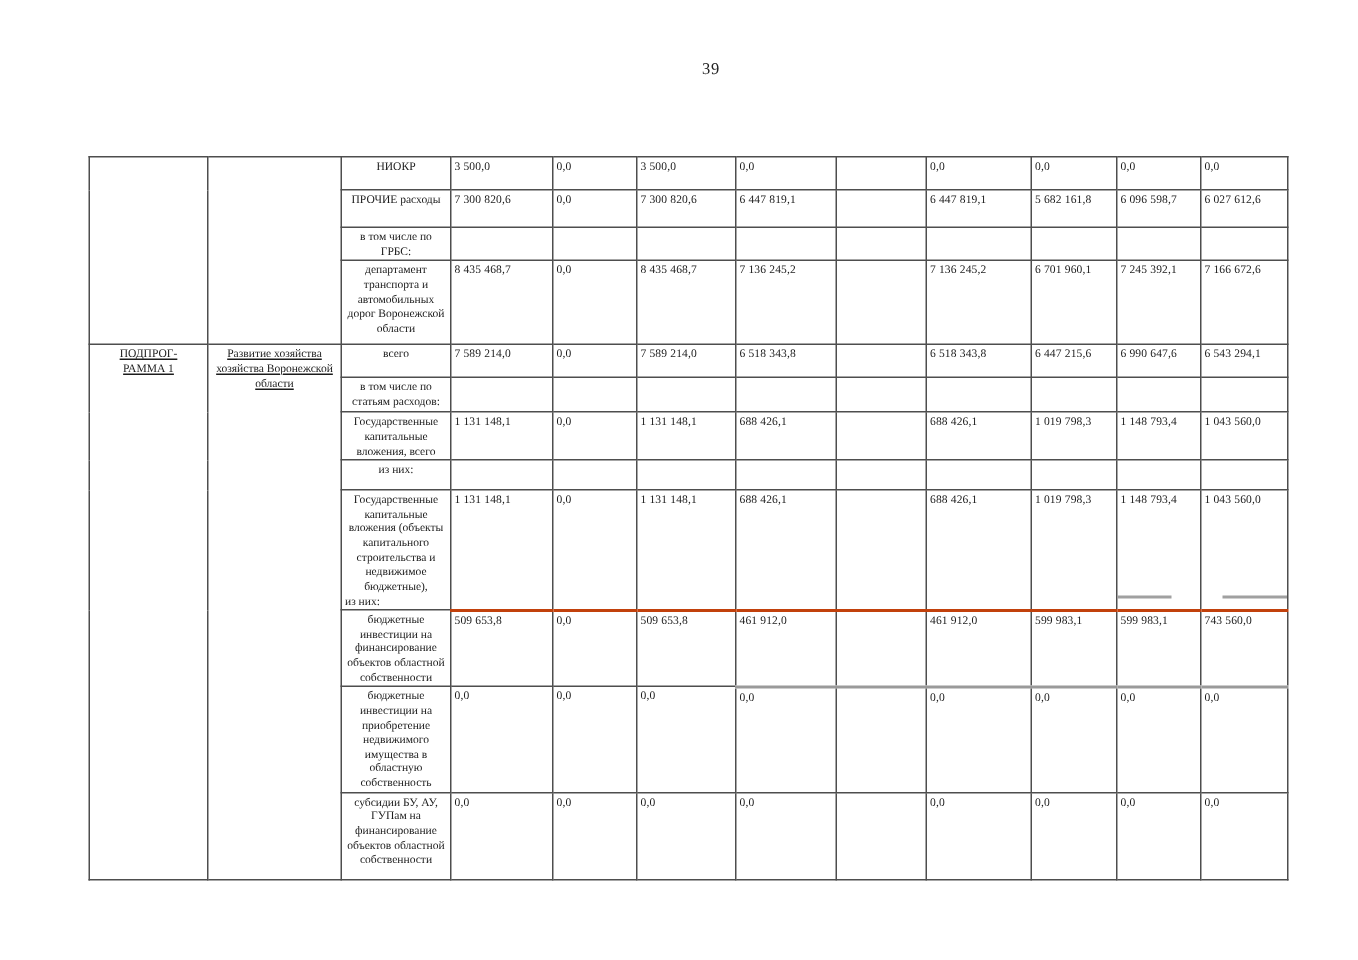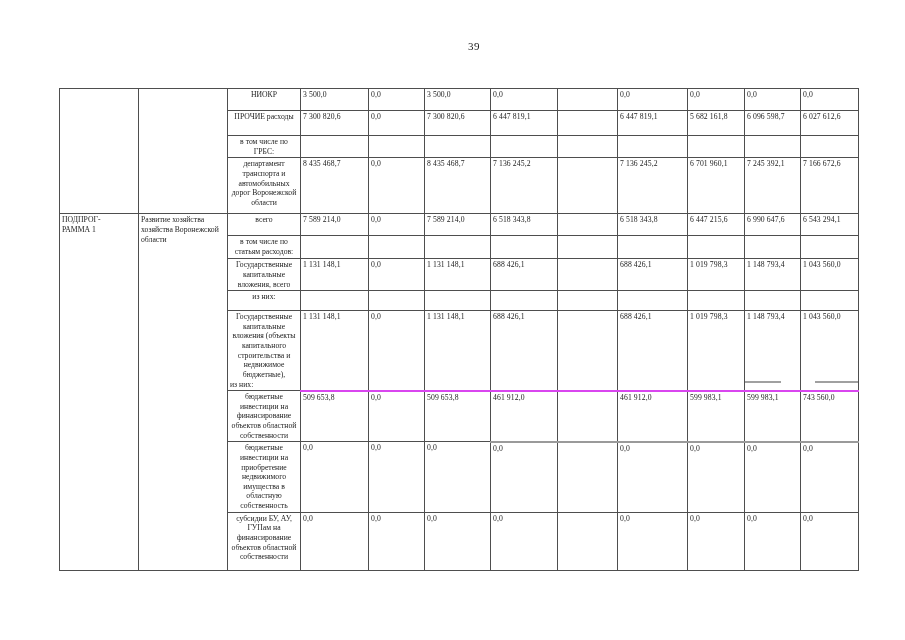--- a/index.html
+++ b/index.html
@@ -6,36 +6,36 @@
   body{
     width:905px;height:640px;background:#ffffff;position:relative;
     font-family:"Liberation Serif","DejaVu Serif",serif;color:#1c1c1c;
     overflow:hidden;
   }
   .page-number{
     position:absolute;top:40px;left:0;width:948px;text-align:center;
     font-size:11px;letter-spacing:0.5px;color:#222;
   }
   table.budget{
-    position:absolute;left:59px;top:88px;width:799px;
+    position:absolute;left:59px;top:104px;width:799px;
     border-collapse:collapse;table-layout:fixed;
   }
   table.budget td{
     border:1px solid #4e4e4e;vertical-align:top;
     font-size:7.7px;line-height:1.25;padding:1px 2px;
     overflow:hidden;word-wrap:break-word;
   }
   td.lbl{text-align:center;}
   td.lbl.la{text-align:center;}
   td.val{text-align:left;font-size:8px;padding:2px 2px 0 3px;letter-spacing:0.1px;}
-  td.prog,td.desc{text-align:left;font-size:8px;line-height:1.55;padding:2px 3px;}
+  td.prog,td.desc{text-align:center;font-size:8px;line-height:1.55;padding:2px 3px;text-decoration:underline;}
   .pre{white-space:pre-line;}
   .l2{text-align:left;}
   
-  tr.r10 td.val{border-top:2px solid #d946ef;}
+  tr.r10 td.val{border-top:2px solid #c2410c;}
   tr.r11 td.g{border-top:2px solid #9a9a9a;}
   td.seam{position:relative;}
   td.seam-l::after{
     content:"";position:absolute;left:-1px;right:35%;bottom:7px;
     border-top:2px solid #a0a0a0;
   }
   td.seam-r::after{
     content:"";position:absolute;left:25%;right:-1px;bottom:7px;
     border-top:2px solid #a0a0a0;
   }

